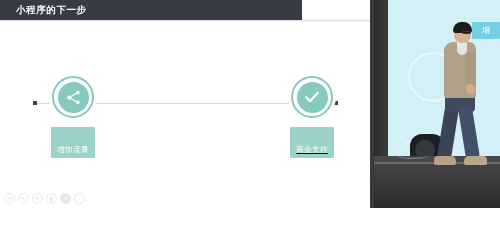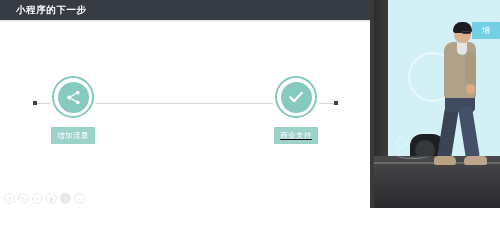--- a/index.html
+++ b/index.html
@@ -22,21 +22,21 @@
     left: 0; top: 0;
     width: 370px; height: 208px;
     background: #ffffff;
     overflow: hidden;
   }
 
   
   .title-bar {
     position: absolute;
     left: 0; top: 0;
-    width: 370px; height: 20px;
+    width: 302px; height: 20px;
     background: #373b44;
   }
   .title-bar-text {
     position: absolute;
     left: 16px;
     top: 50%;
     transform: translateY(-50%);
     color: #ffffff;
     font-size: 9.5px;
     font-weight: bold;
@@ -106,21 +106,21 @@
     justify-content: center;
   }
   .node svg { display: block; }
 
   .step-label {
     margin-top: 9px;
     background: #9bd2c9;
     color: #ffffff;
     font-size: 7.5px;
     line-height: 1;
-    padding: 5px 6px 4px;
+    padding: 19px 6px 4px;
     border-radius: 1px;
     white-space: nowrap;
     letter-spacing: 0.4px;
   }
 
   
   .slide-toolbar {
     position: absolute;
     left: 4px;
     bottom: 4px;
@@ -376,21 +376,21 @@
               <circle cx="6" cy="12" r="3.0" fill="#ffffff"></circle>
               <line x1="8.4" y1="10.6" x2="15.7" y2="6.4" stroke="#ffffff" stroke-width="1.9"></line>
               <line x1="8.4" y1="13.4" x2="15.7" y2="17.6" stroke="#ffffff" stroke-width="1.9"></line>
             </svg>
           </div>
         </div>
         <div class="step-label">增加流量</div>
       </div>
 
 
-      <div class="step" style="left:256px;text-decoration:underline;">
+      <div class="step" style="left:272px;text-decoration:underline;">
         <div class="node">
           <div class="disc">
             <svg width="18" height="18" viewBox="0 0 24 24">
               <polyline points="4.5,12.4 9.6,17.4 19.5,6.6" fill="none" stroke="#ffffff" stroke-width="3.2" stroke-linecap="round" stroke-linejoin="round"></polyline>
             </svg>
           </div>
         </div>
         <div class="step-label">商业支持</div>
       </div>
 

